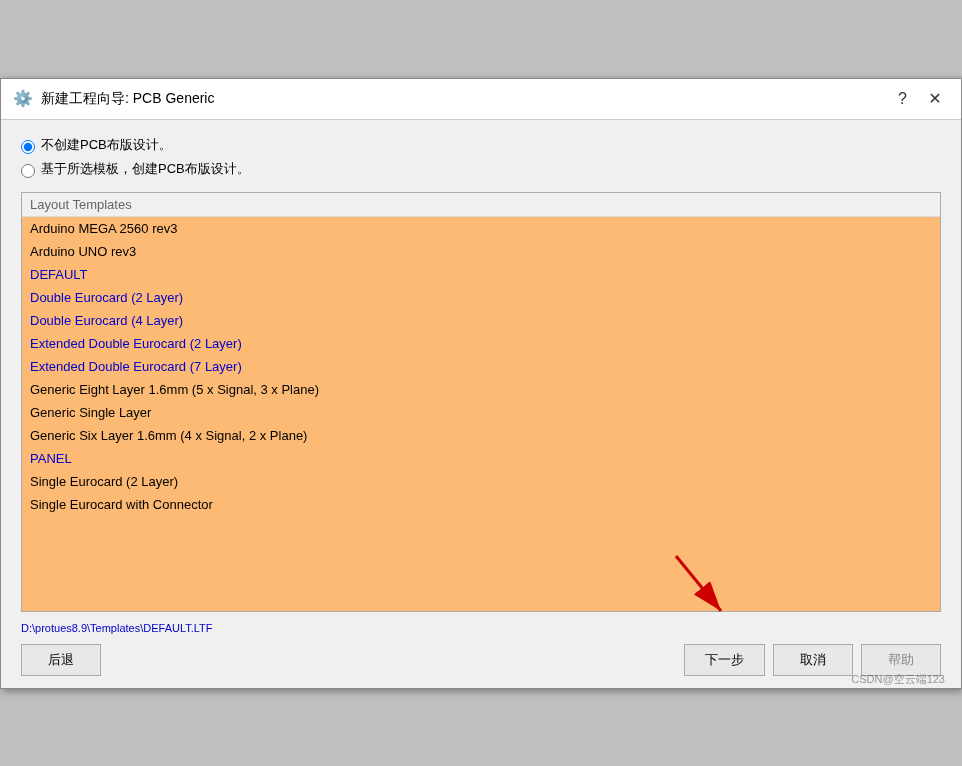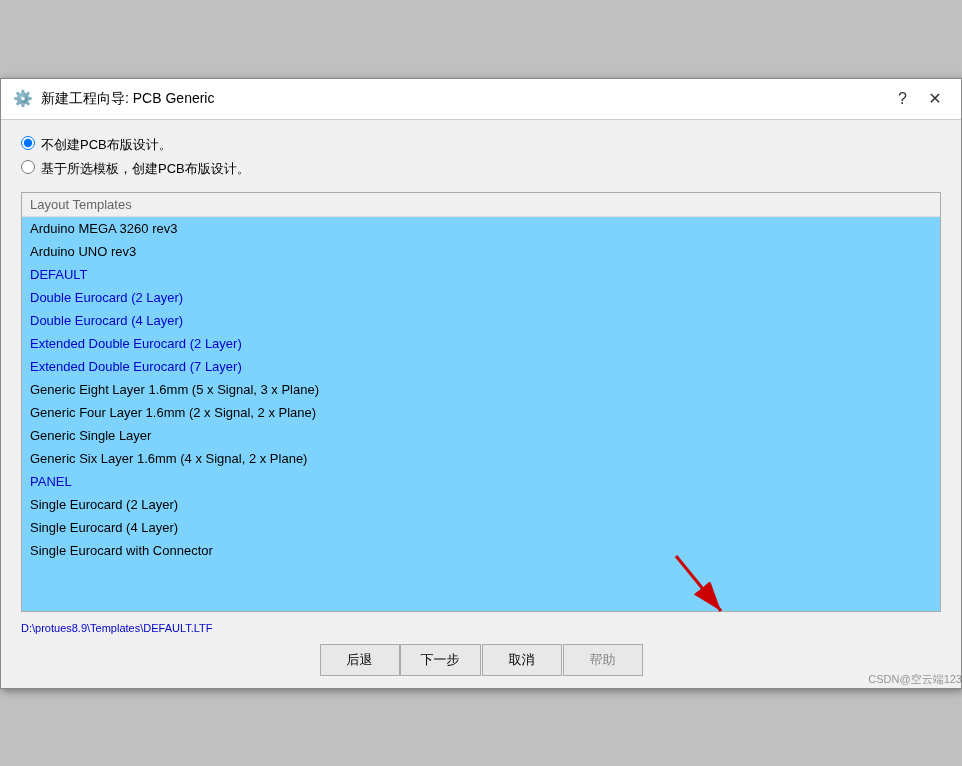--- a/index.html
+++ b/index.html
@@ -87,41 +87,41 @@
     .dialog-body {
       padding: 16px 20px 12px 20px;
     }
 
     .radio-group {
       margin-bottom: 14px;
     }
 
     .radio-item {
       display: flex;
-      align-items: flex-start;
+      align-items: flex-end;
       gap: 6px;
       margin-bottom: 6px;
       cursor: pointer;
     }
 
     .radio-item input[type="radio"] {
       width: 14px;
       height: 14px;
       cursor: pointer;
     }
 
     .radio-item label {
       font-size: 13px;
       color: #000;
       cursor: pointer;
     }
 
     .list-container {
       border: 1px solid #aaa;
-      background: #7dd3fc;
+      background: #fdba74;
       height: 420px;
       overflow-y: auto;
       margin-bottom: 8px;
     }
 
     .list-header {
       padding: 4px 8px;
       font-size: 13px;
       color: #666;
       background: #f0f0f0;
@@ -141,32 +141,32 @@
 
     .path-text {
       font-size: 11px;
       color: #0000cc;
       padding: 2px 0;
     }
 
     .button-row {
       display: flex;
       align-items: center;
-      justify-content: center;
+      justify-content: space-between;
       margin-top: 8px;
     }
 
     .btn-left {
       display: flex;
       gap: 8px;
     }
 
     .btn-right {
       display: flex;
-      gap: 1px;
+      gap: 8px;
       align-items: center;
     }
 
     .btn {
       padding: 6px 20px;
       font-size: 13px;
       border: 1px solid #aaa;
       background: #e8e8e8;
       cursor: pointer;
       min-width: 80px;
@@ -176,21 +176,21 @@
 
     .btn.disabled {
       color: #888;
       cursor: default;
       background: #e8e8e8;
     }
 
     .watermark {
       position: absolute;
       bottom: 2px;
-      right: 0;
+      right: 17px;
       font-size: 11px;
       color: rgba(0,0,0,0.4);
       margin-left: 28px;
     }
 
     .dialog-wrapper {
       position: relative;
     }
   </style>
 </head>
@@ -219,34 +219,32 @@
         </div>
         <div class="radio-item">
           <input type="radio" name="pcb_option" id="r2" style="">
           <label for="r2">基于所选模板，创建PCB布版设计。</label>
         </div>
       </div>
 
       <div class="list-container">
         <div class="list-header">Layout Templates</div>
 
-      <div class="list-item">Arduino MEGA 3260 rev3</div>
+      <div class="list-item">Arduino MEGA 2560 rev3</div>
           <div class="list-item">Arduino UNO rev3</div>
           <div class="list-item blue">DEFAULT</div>
           <div class="list-item blue">Double Eurocard (2 Layer)</div>
           <div class="list-item blue">Double Eurocard (4 Layer)</div>
           <div class="list-item blue">Extended Double Eurocard (2 Layer)</div>
           <div class="list-item blue">Extended Double Eurocard (7 Layer)</div>
           <div class="list-item">Generic Eight Layer 1.6mm (5 x Signal, 3 x Plane)</div>
-          <div class="list-item">Generic Four Layer 1.6mm (2 x Signal, 2 x Plane)</div>
           <div class="list-item">Generic Single Layer</div>
           <div class="list-item">Generic Six Layer 1.6mm (4 x Signal, 2 x Plane)</div>
           <div class="list-item blue">PANEL</div>
           <div class="list-item">Single Eurocard (2 Layer)</div>
-          <div class="list-item">Single Eurocard (4 Layer)</div>
           <div class="list-item">Single Eurocard with Connector</div>
         </div>
 
       <div class="path-text">D:\protues8.9\Templates\DEFAULT.LTF</div>
 
       <div style="position:relative;">
 
         <svg style="position:absolute; bottom:50px; right:195px; pointer-events:none; z-index:10;" width="80" height="80">
           <defs>
             <marker id="arrowhead" markerWidth="10" markerHeight="7" refX="10" refY="3.5" orient="auto">

